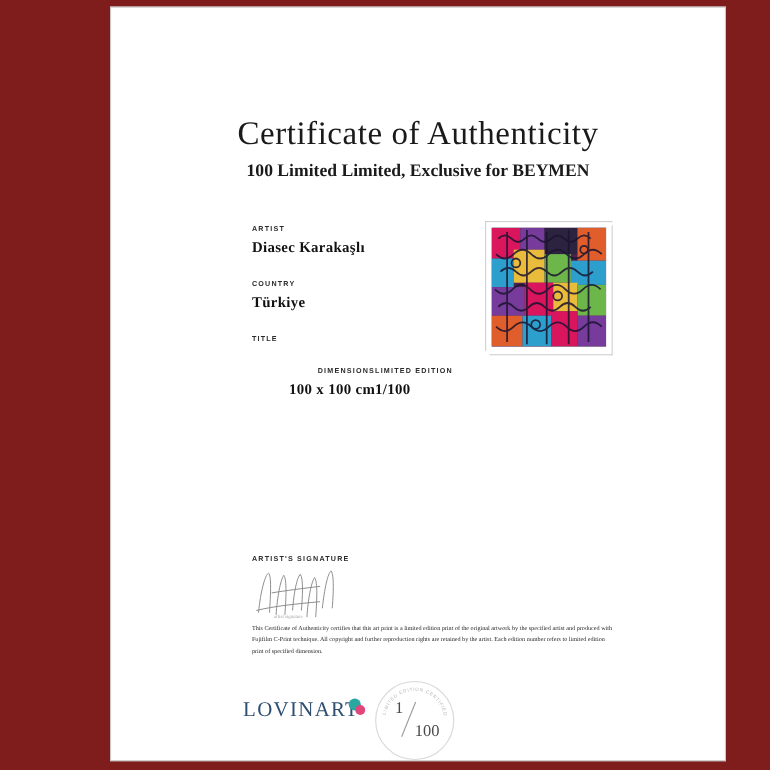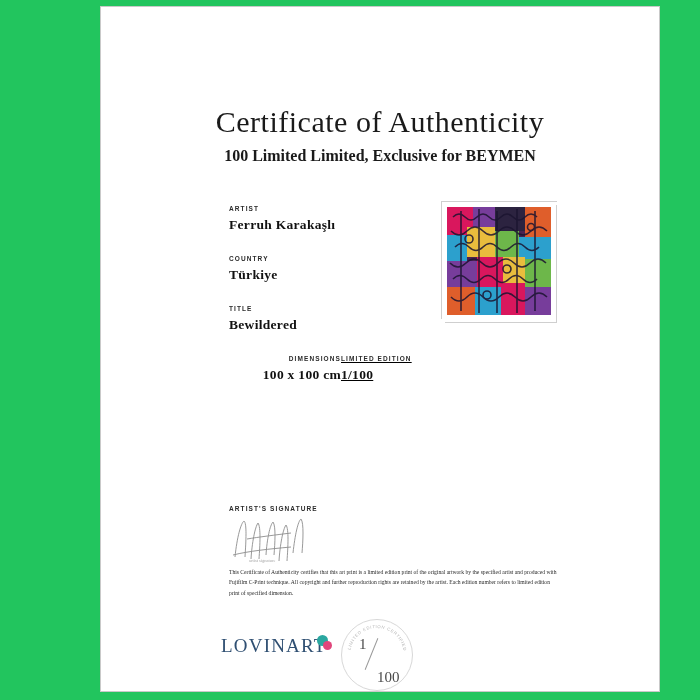--- a/index.html
+++ b/index.html
@@ -10,21 +10,21 @@
     width: 700px;
     height: 700px;
     background: #ffffff;
     font-family: "Liberation Sans", sans-serif;
     overflow: hidden;
   }
   .page {
     position: relative;
     width: 700px;
     height: 700px;
-    background: #22c55e;
+    background: #7f1d1d;
   }
   
   .sheet {
     position: absolute;
     left: 100px;
     top: 6px;
     width: 560px;
     height: 686px;
     border: 1px solid #c9c9c9;
     background: #ffffff;
@@ -83,21 +83,21 @@
     letter-spacing: 0.3px;
   }
   .field-block {
     margin-bottom: 22px;
   }
   .row-3 {
     display: flex;
     margin-bottom: 22px;
   }
   .row-3 .col-a { width: 112px; text-align: right; }
-  .row-3 .col-b { width: 114px; text-decoration: underline; }
+  .row-3 .col-b { width: 114px; }
   .row-3 .col-c { width: 100px; }
 
   
   .art-wrap {
     position: absolute;
     left: 340px;
     top: 194px;
     width: 120px;
     height: 122px;
   }
@@ -243,21 +243,20 @@
     width: 1px;
     height: 34px;
     background: #9a9a9a;
     transform: rotate(22deg);
   }
   .seal-bot {
     position: absolute;
     left: 36px;
     top: 38px;
     font-size: 15px;
-    margin-top: 12px;
   }
   .seal-arc-text {
     position: absolute;
     left: 0;
     top: 0;
   }
 </style>
 </head>
 <body>
 
@@ -308,31 +307,30 @@
               <circle cx="40" cy="88" r="4"></circle>
             </g>
           </svg>
         </div>
       </div>
 
       <div class="fields">
 
         <div class="field-block">
           <div class="field-label">ARTIST</div>
-          <div class="field-value">Ferruh Karakaşlı</div>
+          <div class="field-value">Diasec Karakaşlı</div>
         </div>
 
         <div class="field-block">
           <div class="field-label">COUNTRY</div>
           <div class="field-value">Türkiye</div>
         </div>
 
         <div class="field-block">
           <div class="field-label">TITLE</div>
-          <div class="field-value">Bewildered</div>
         </div>
 
         <div class="row-3">
           <div class="col-a">
             <div class="field-label">DIMENSIONS</div>
             <div class="field-value">100 x 100 cm</div>
           </div>
           <div class="col-b">
             <div class="field-label">LIMITED EDITION</div>
             <div class="field-value">1/100</div>

